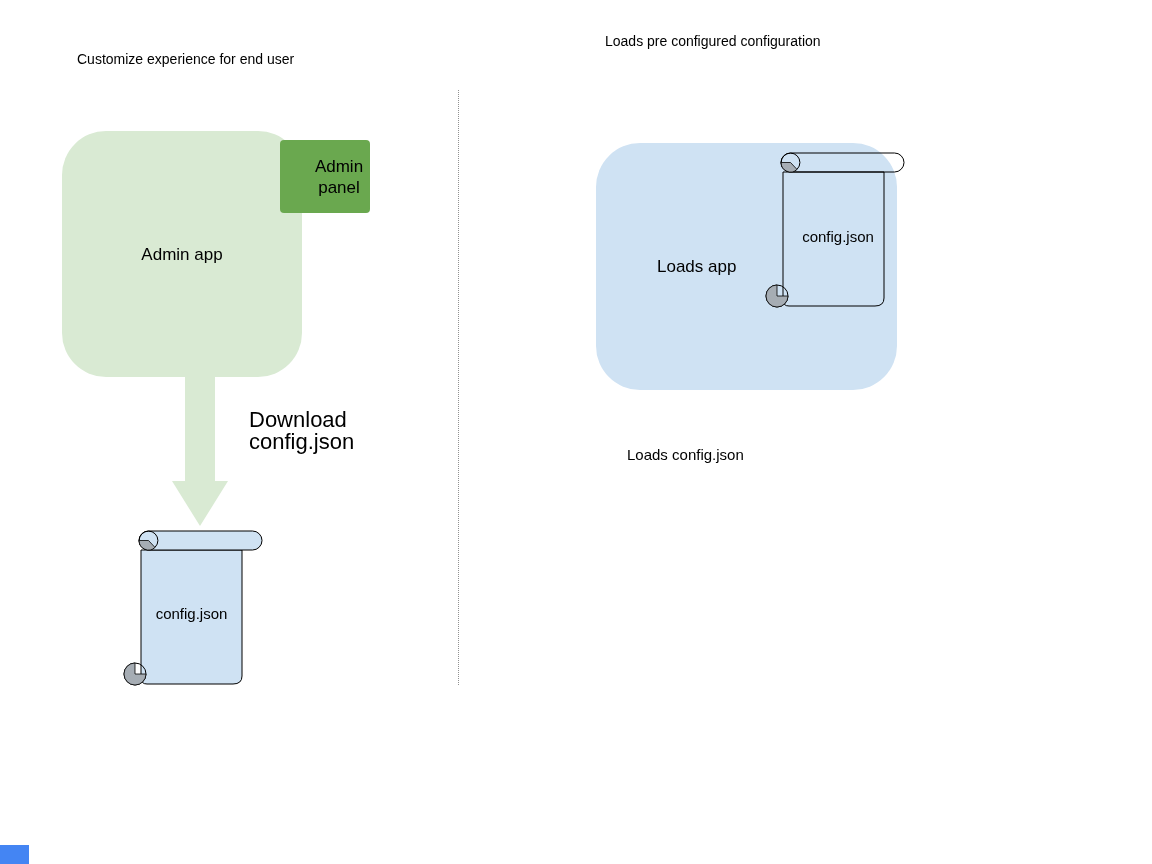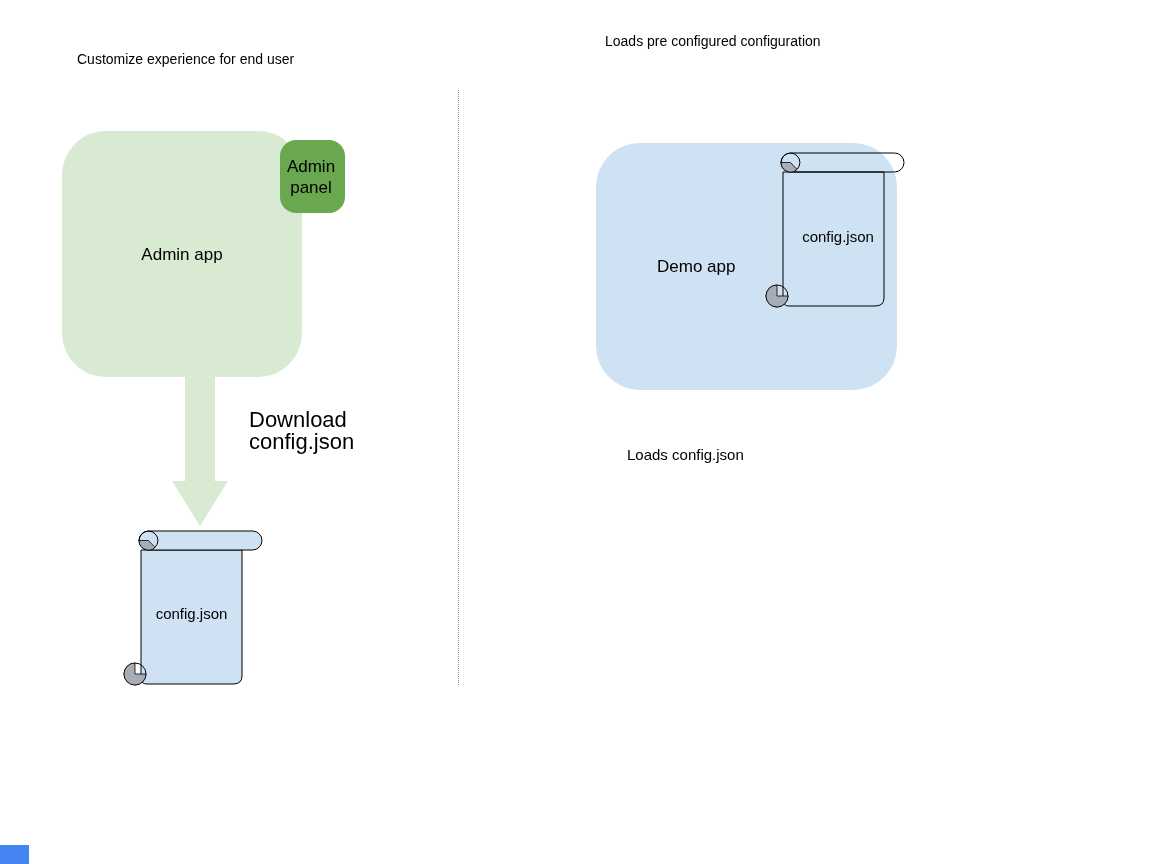--- a/index.html
+++ b/index.html
@@ -16,22 +16,22 @@
   .title{font-size:14px;line-height:20px;white-space:nowrap;}
   .left-title{left:77px;top:49px;}
   .right-title{left:605px;top:31px;}
   .divider{left:458px;top:90px;height:595px;width:0;border-left:1px dotted var(--c-divider-gray);}
   .admin-app{
     left:62px;top:131px;width:240px;height:246px;border-radius:44px;
     background:var(--c-app-green);display:flex;align-items:center;justify-content:center;
   }
   .admin-app span{font-size:17px;line-height:19px;}
   .admin-panel{
-    left:280px;top:140px;width:65px;height:73px;border-radius:16px;
-    background:var(--c-panel-green);display:flex;align-items:center;justify-content:flex-start;
+    left:280px;top:140px;width:90px;height:73px;border-radius:4px;
+    background:var(--c-panel-green);display:flex;align-items:center;justify-content:flex-end;
   }
   .admin-panel span{font-size:17px;line-height:21px;width:62px;text-align:center;}
   .down-arrow{left:170px;top:377px;width:60px;height:150px;}
   .down-arrow polygon{fill:var(--c-app-green);}
   .download-label{left:249px;top:409px;font-size:22px;line-height:22px;white-space:pre-line;}
   .demo-app{
     left:596px;top:143px;width:301px;height:247px;border-radius:44px;
     background:var(--c-app-blue);display:flex;align-items:center;padding-left:61px;box-sizing:border-box;
   }
   .demo-app span{font-size:17px;line-height:19px;}
@@ -73,21 +73,21 @@
   <path class="body" d="M19,22 H120 V148 Q120,156 111,156 H25 Q19,156 19,150 Z"></path>
   <circle class="curl-outline" cx="13" cy="146" r="11"></circle>
   <path class="curl-wedge" d="M13,146 L13,135 A11,11 0 1 0 24,146 Z"></path>
   <rect class="bar" x="17" y="3" width="123" height="19" rx="9.5" ry="9.5"></rect>
   <circle class="curl-outline" cx="26.5" cy="12.5" r="9.4"></circle>
   <path class="curl-wedge" d="M17.1,12.5 A9.4,9.4 0 0 0 33,19.4 L26.5,12.5 Z"></path>
 </svg>
 <div class="abs scroll-label scroll-label-left">config.json</div>
 
 <div class="abs demo-app">
-  <span>Demo app</span>
+  <span>Loads app</span>
 </div>
 
 <svg class="abs scroll scroll-right" viewBox="0 0 145 160" xmlns="http://www.w3.org/2000/svg">
   <path class="body" d="M19,22 H120 V148 Q120,156 111,156 H25 Q19,156 19,150 Z"></path>
   <circle class="curl-outline" cx="13" cy="146" r="11"></circle>
   <path class="curl-wedge" d="M13,146 L13,135 A11,11 0 1 0 24,146 Z"></path>
   <rect class="bar" x="17" y="3" width="123" height="19" rx="9.5" ry="9.5"></rect>
   <circle class="curl-outline" cx="26.5" cy="12.5" r="9.4"></circle>
   <path class="curl-wedge" d="M17.1,12.5 A9.4,9.4 0 0 0 33,19.4 L26.5,12.5 Z"></path>
 </svg>

